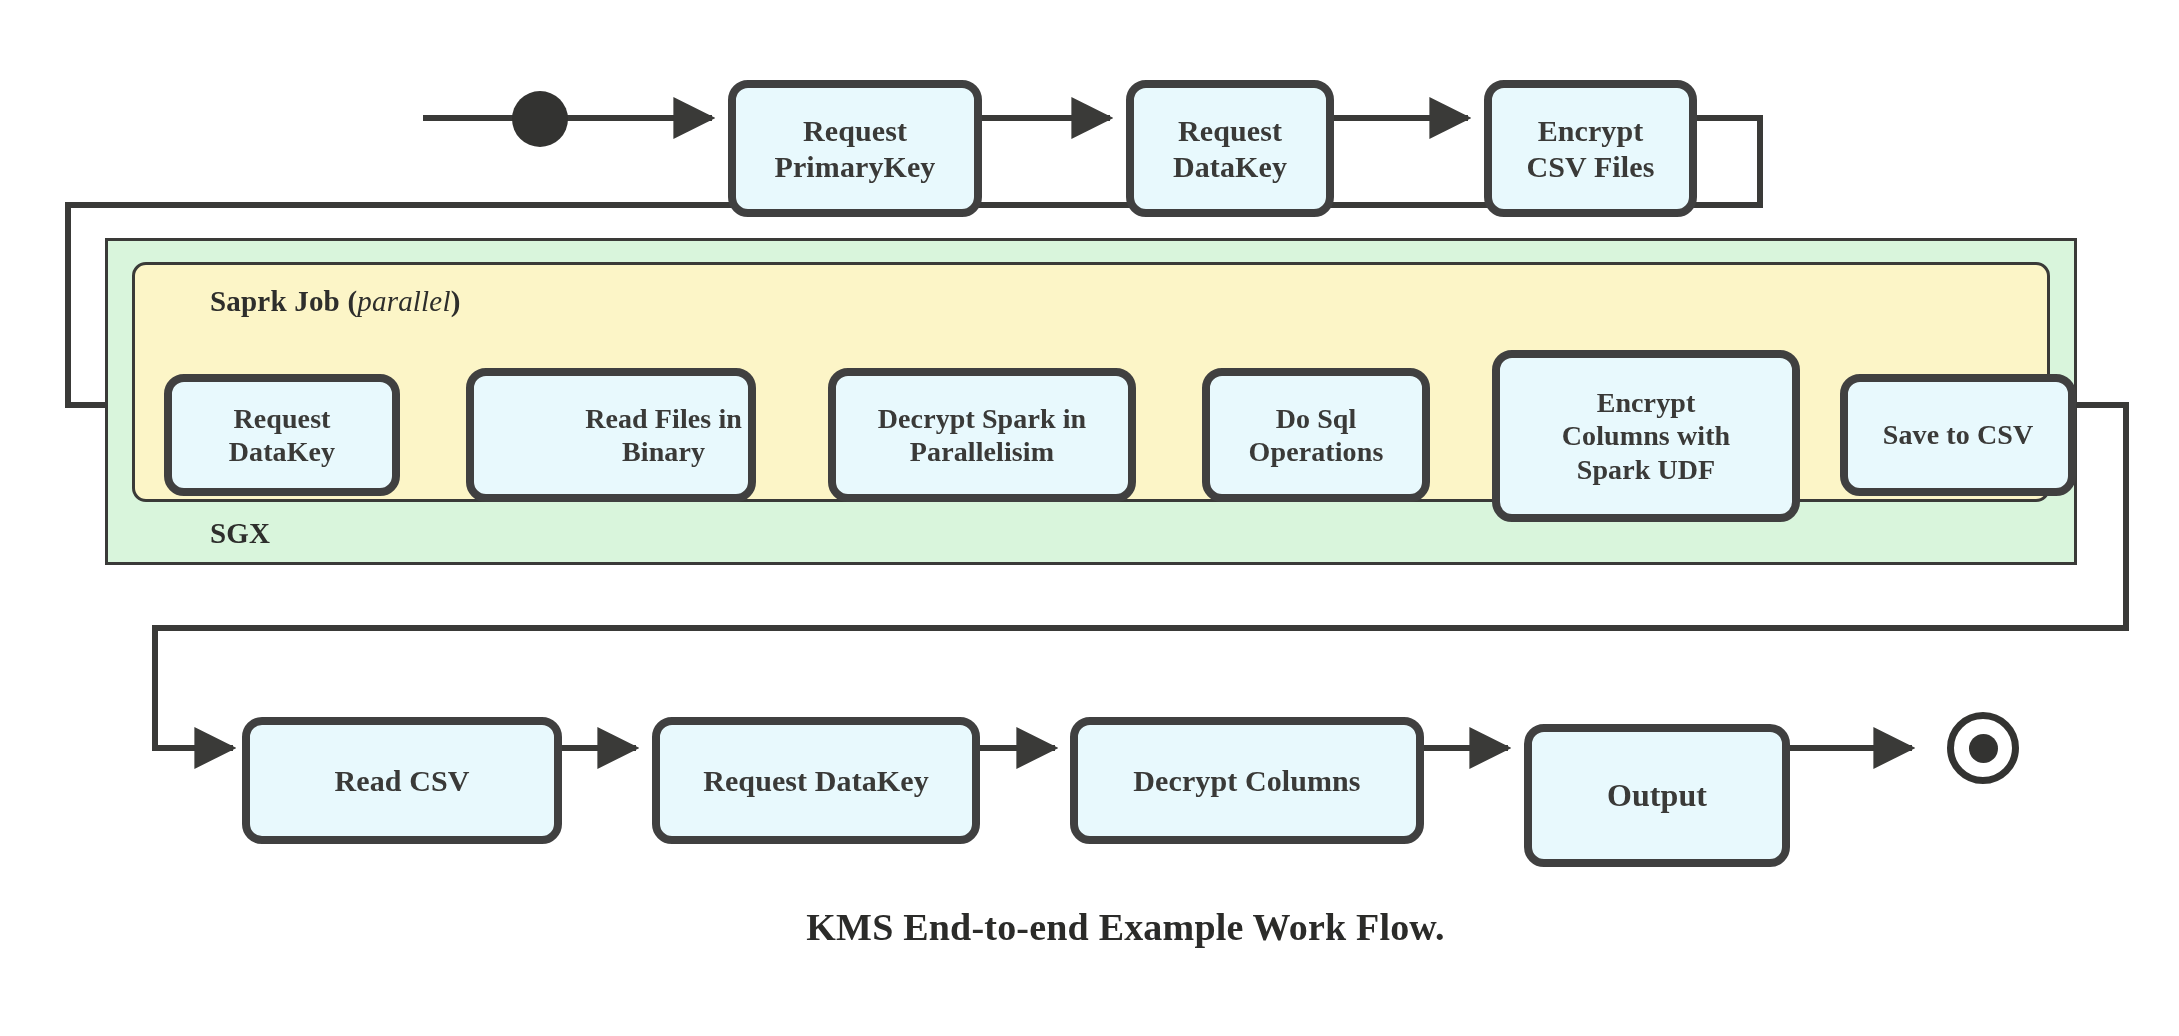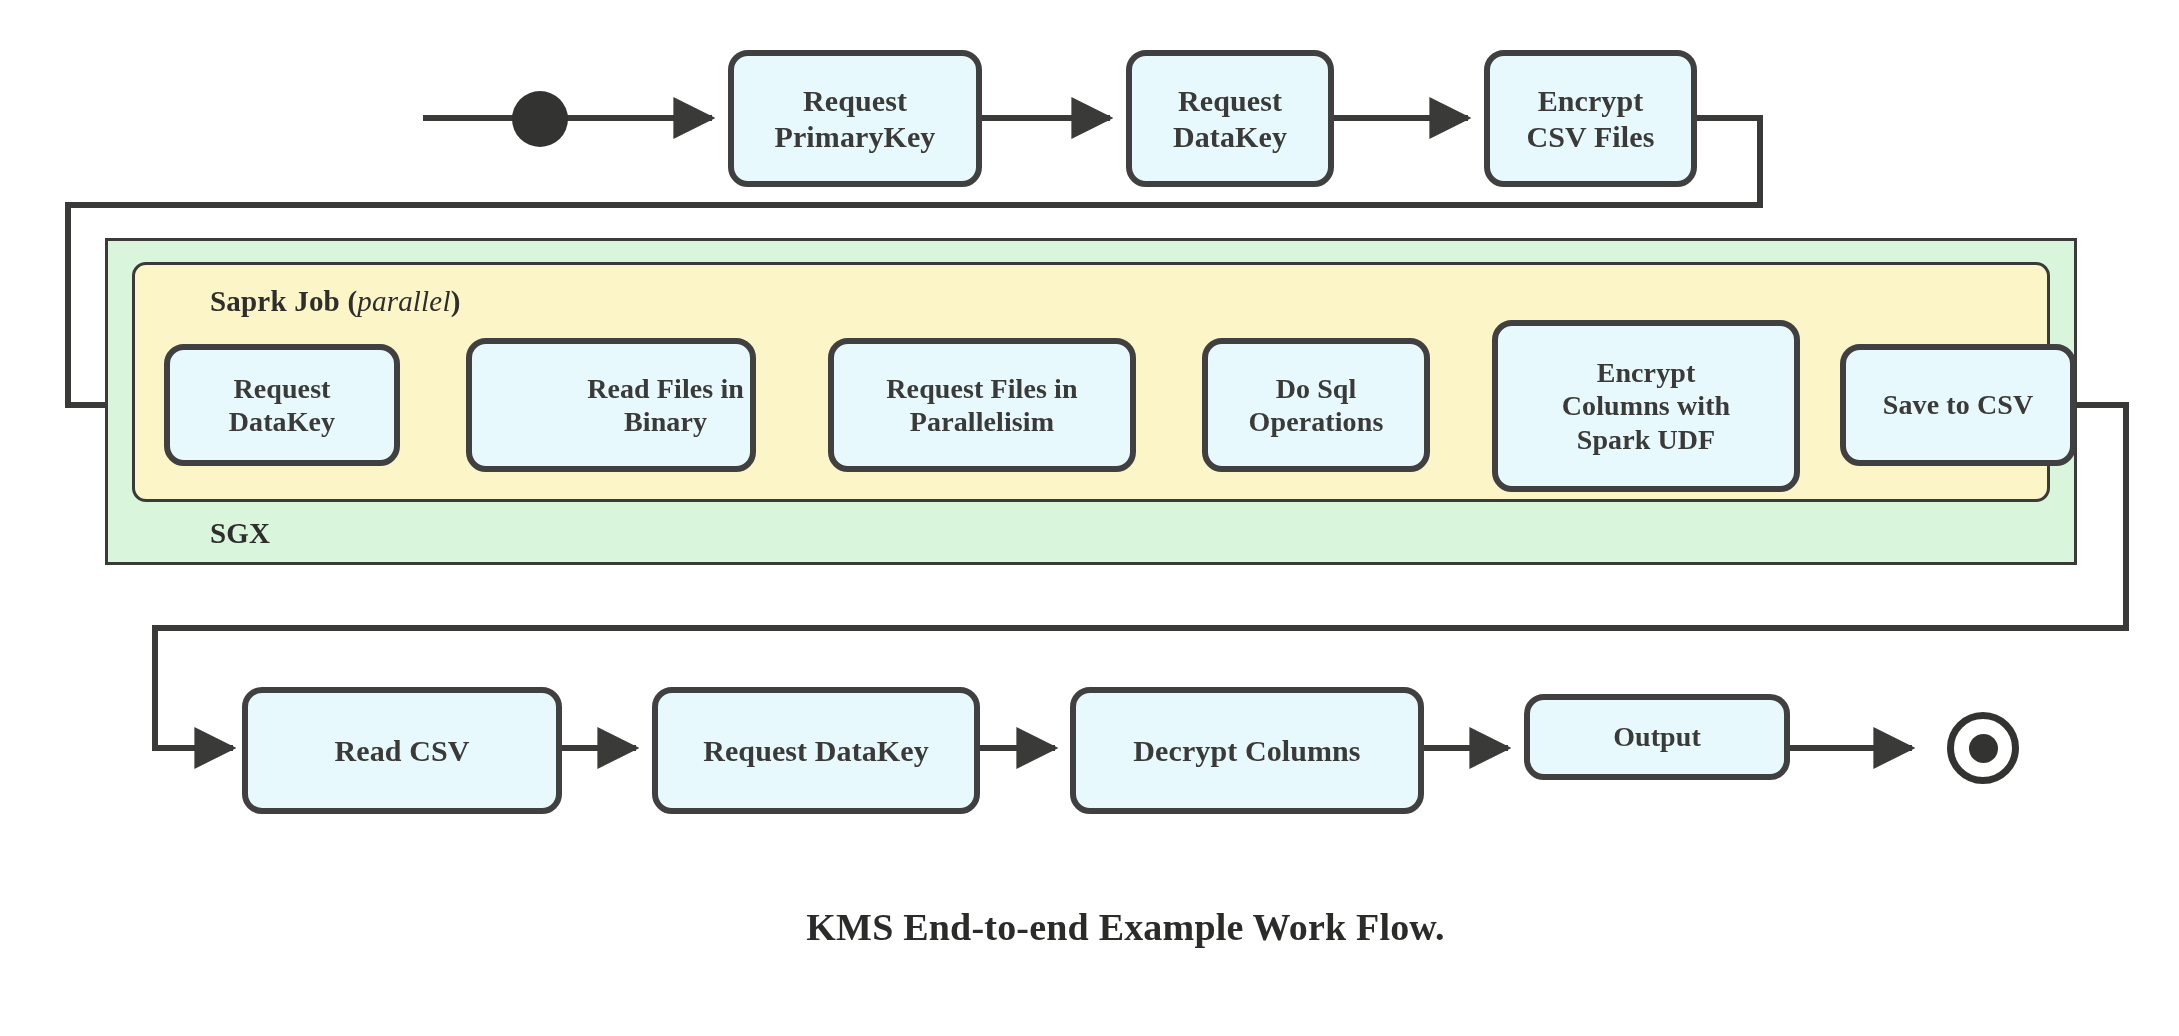--- a/index.html
+++ b/index.html
@@ -45,31 +45,32 @@
     margin-left: 44px;
   }
   .container-label .ital {
     font-style: italic;
     font-weight: normal;
   }
   .node {
     position: absolute;
     box-sizing: border-box;
     background: #e8f9fd;
-    border: 6px solid #404040;
+    border: 8px solid #404040;
     border-radius: 20px;
     display: flex;
     align-items: center;
     justify-content: center;
     text-align: center;
     font-weight: bold;
     color: #3a3a38;
     line-height: 1.18;
     padding: 2px 6px;
     letter-spacing: .1px;
+    margin-top: 30px;
   }
   .node span { display: block; }
   .start-node {
     position: absolute;
     background: #333331;
     border-radius: 50%;
   }
   .end-node {
     position: absolute;
     box-sizing: border-box;
@@ -180,21 +181,21 @@
 
   <div class="node" style="left:466px; top:338px; width:290px; height:134px; font-size:28px;justify-content:flex-end;">
     <div>
       <span>Read Files in</span>
       <span>Binary</span>
     </div>
   </div>
 
   <div class="node" style="left:828px; top:338px; width:308px; height:134px; font-size:28px;">
     <div>
-      <span>Request Files in</span>
+      <span>Decrypt Spark in</span>
       <span>Parallelisim</span>
     </div>
   </div>
 
   <div class="node" style="left:1202px; top:338px; width:228px; height:134px; font-size:28px;">
     <div>
       <span>Do Sql</span>
       <span>Operations</span>
     </div>
   </div>
@@ -224,21 +225,21 @@
       <span>Decrypt Columns</span>
     </div>
   </div>
 
   <div class="node" style="left:652px; top:687px; width:328px; height:127px; font-size:30px;">
     <div>
       <span>Request DataKey</span>
     </div>
   </div>
 
-  <div class="node" style="left:1524px; top:694px; width:266px; height:86px; font-size:28px;">
+  <div class="node" style="left:1524px; top:694px; width:266px; height:143px; font-size:32px;">
     <div>
       <span>Output</span>
     </div>
   </div>
 
   <div id="caption" style="top:905px; font-size:38px;margin-left:36px;">KMS End-to-end Example Work Flow.</div>
 
 </div>
 
 </body></html>

